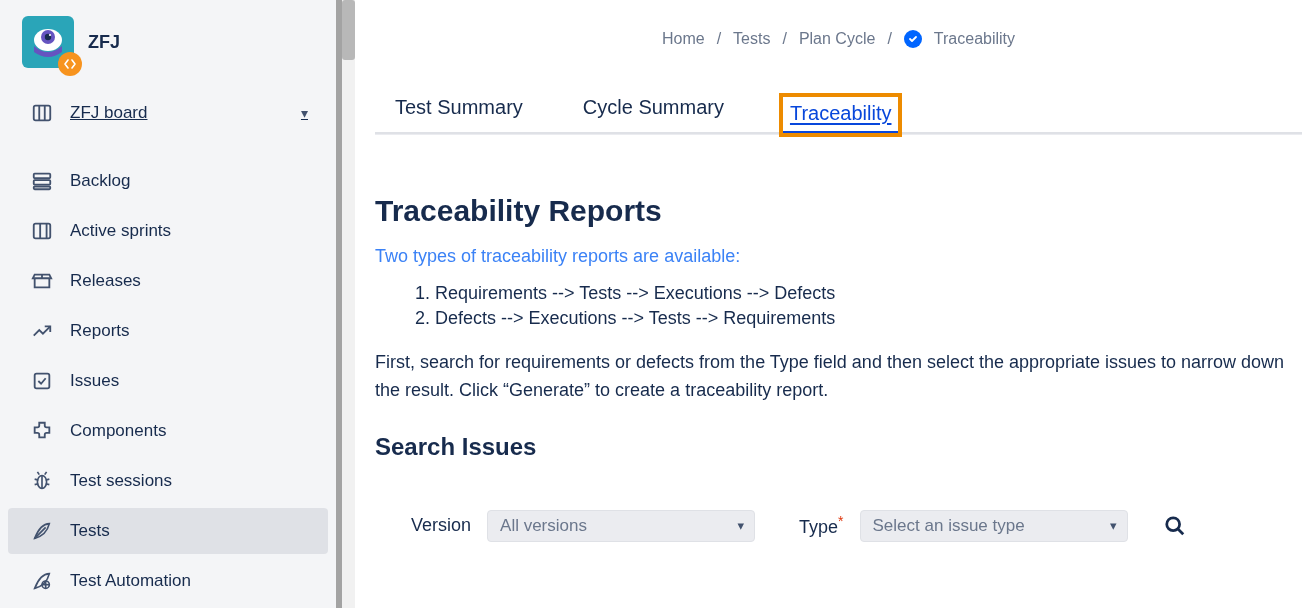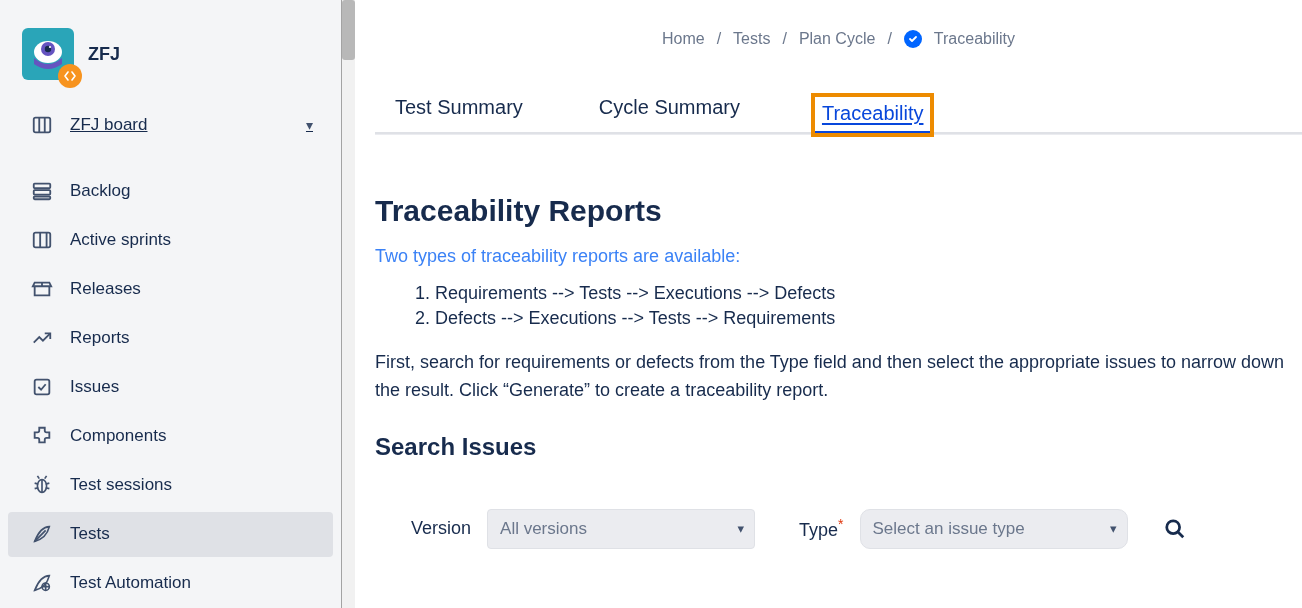--- a/index.html
+++ b/index.html
@@ -1,20 +1,20 @@
 <!DOCTYPE html>
 <html><head>
 <meta charset="utf-8">
 <style>
   * { box-sizing: border-box; margin: 0; padding: 0; }
   html, body { height: 100%; font-family: "Segoe UI", -apple-system, Arial, sans-serif; color: #172b4d; background:#fff; }
   .app { display:flex; width:1302px; height:608px; overflow:hidden; position:relative; }
 
   
-  .sidebar { width:342px; background:#f4f5f7; border-right:1px solid #a3a3a3; display:flex; flex-direction:column; padding-top:22px; }
+  .sidebar { width:342px; background:#f4f5f7; border-right:6px solid #a3a3a3; display:flex; flex-direction:column; padding-top:10px; }
   .sidebar-scroll { position:absolute; top:0; left:342px; width:13px; height:608px; background:#f1f1f1; }
   .sidebar-scroll .thumb { position:absolute; top:0; left:0; width:13px; height:60px; background:#b8b8b8; border-radius:3px; }
 
   .logo-row { display:flex; align-items:center; gap:14px; padding:6px 20px 20px 22px; }
   .logo-box { width:52px; height:52px; border-radius:6px; background:#2aa5b8; position:relative; display:flex; align-items:center; justify-content:center; }
   .logo-box svg.eye { display:block; }
   .logo-badge { position:absolute; bottom:-8px; right:-8px; width:24px; height:24px; border-radius:50%; background:#f7931e; display:flex; align-items:center; justify-content:center; }
   .logo-name { font-weight:600; font-size:18px; color:#172b4d; }
 
   .side-item { display:flex; align-items:center; gap:16px; height:46px; padding:0 20px 0 22px; cursor:pointer; border-radius:4px; margin:2px 8px; color:#172b4d; }
@@ -24,39 +24,39 @@
   .side-item.board { font-size:18px;text-decoration:underline; }
   .chev { font-size:14px; color:#42526e; }
 
   
   .main { flex:1; padding:30px 0 0 33px; overflow:hidden; }
   .crumbs { display:flex; align-items:center; gap:12px; font-size:16px; color:#6b778c; margin-bottom:48px;justify-content:center; }
   .crumbs a { color:#6b778c; text-decoration:none; }
   .crumbs .sep { color:#6b778c; }
   .crumb-check { width:18px; height:18px; border-radius:50%; background:#0065ff; display:inline-flex; align-items:center; justify-content:center; }
 
-  .tabs-row { display:flex; gap:72px; border-bottom:2px solid #dfe1e6; box-shadow:0 1px 0 #ebecf0; padding-left:18px; }
+  .tabs-row { display:flex; gap:56px; border-bottom:2px solid #dfe1e6; box-shadow:0 1px 0 #ebecf0; padding-left:18px; }
   .tab { font-size:20px; color:#172b4d; padding:0 2px 12px 2px; cursor:pointer; }
   .tab.active { color:#0847db; border-bottom:3px solid #0847db; margin-bottom:-2px; text-decoration:underline; text-decoration-color:#0847db; text-underline-offset:3px; }
   .tab.highlight { outline:4px solid #ed8b00; outline-offset:-1px; padding:6px 8px 6px 8px; }
 
   h1.page-title { font-size:30px; font-weight:600; margin:60px 0 18px 0; }
   p.intro { font-size:18px; color:#3b82f6; margin-bottom:16px; }
   ol.types { font-size:18px; margin-left:60px; margin-bottom:20px; }
   ol.types li { margin-bottom:4px; }
   p.instr { font-size:18px; line-height:1.55; margin-bottom:28px; }
   h2.search-title { font-size:24px; font-weight:600; margin-bottom:48px; }
 
   .search-row { display:flex; align-items:center; gap:4px; padding-left:36px; }
   .fld-label { font-size:18px; color:#172b4d; }
   .req { color:#de350b; font-size:14px; vertical-align:super; }
-  .select-box { position:relative; background:#ebecf0; border:1px solid #dfe1e6; border-radius:4px; height:40px; display:flex; align-items:center; padding:0 34px 0 12px; font-size:17px; color:#6b778c;text-align:right; }
+  .select-box { position:relative; background:#ebecf0; border:1px solid #dfe1e6; border-radius:4px; height:32px; display:flex; align-items:center; padding:0 34px 0 12px; font-size:17px; color:#6b778c;text-align:right; }
   .select-box .caret { position:absolute; right:10px; font-size:13px; color:#42526e; }
   .sel-version { width:268px; margin-left:12px; margin-right:40px; }
-  .sel-type { width:268px; margin-left:12px;border-radius:10px; }
+  .sel-type { width:268px; margin-left:12px; }
   .search-btn { margin-left:26px; width:34px; height:34px; display:flex; align-items:center; justify-content:center; cursor:pointer; color:#172b4d; }
 </style>
 </head>
 <body>
 
 <div class="app">
 
   <div class="sidebar">
     <div class="logo-row">
       <div class="logo-box">

